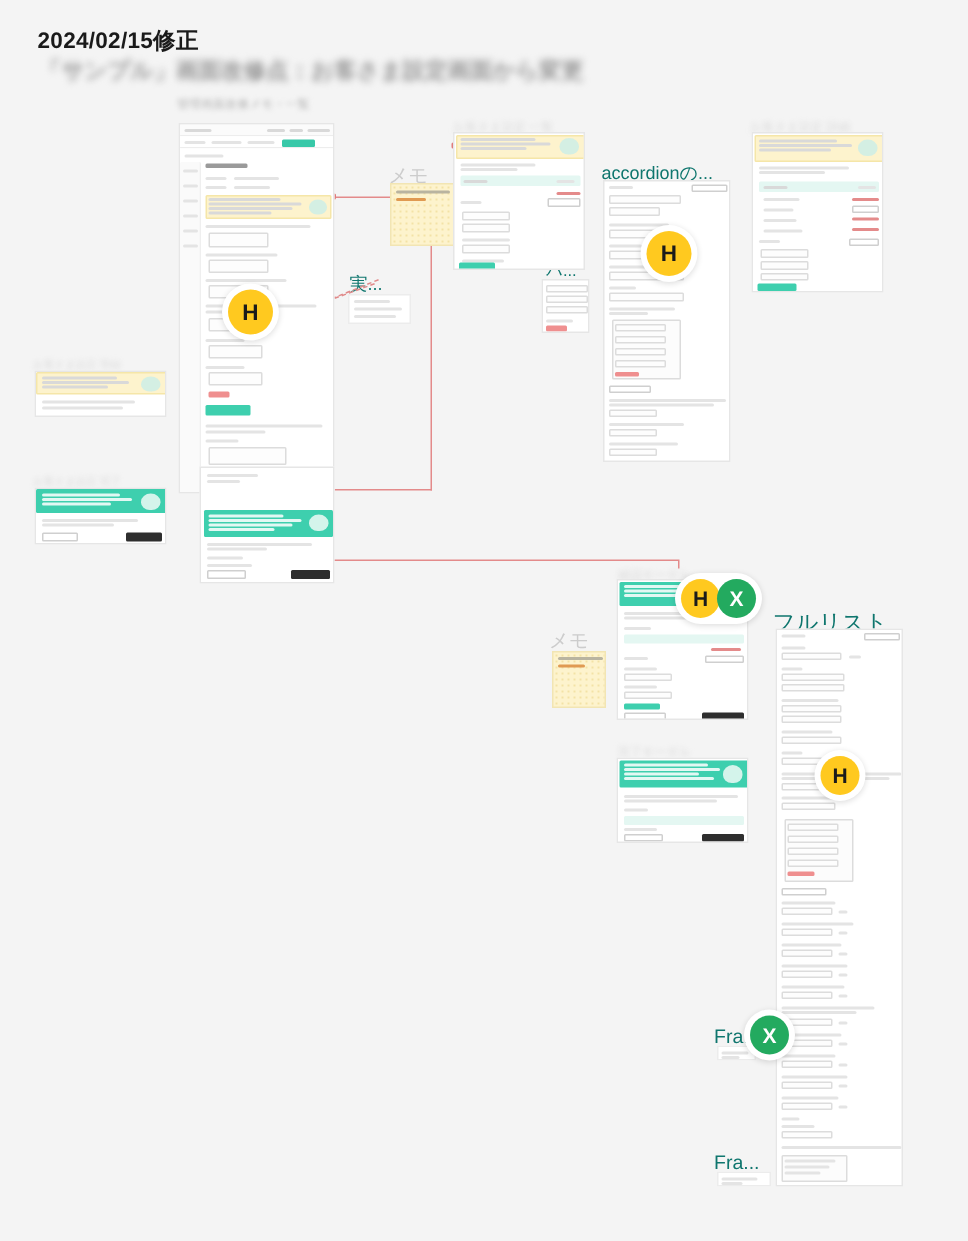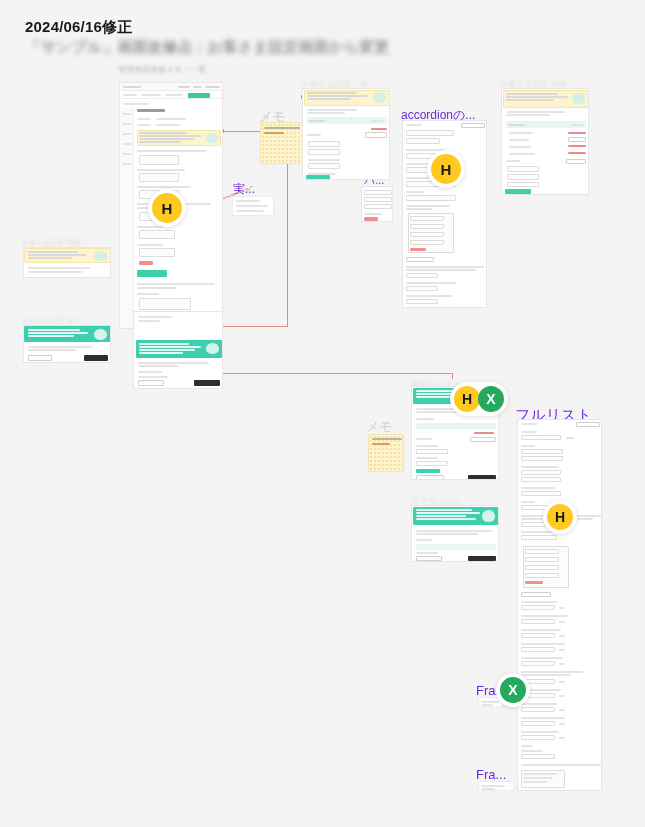--- a/index.html
+++ b/index.html
@@ -23,21 +23,21 @@
     filter: blur(2.6px); white-space: nowrap;
   }
   .blur-sub {
     position: absolute; left: 118px; top: 64px;
     font-size: 8px; color: #b4b4b4;
     filter: blur(1.8px); white-space: nowrap;
   }
 
   
   .flabel {
-    position: absolute; color: #6d28d9; white-space: nowrap;
+    position: absolute; color: #0f766e; white-space: nowrap;
     font-weight: 400;
   }
   .flabel.blurred { filter: blur(1.6px); color: #dcdcdc; }
 
   
   .frame {
     position: absolute; background: #ffffff;
     border: 1px solid #e6e6e6; overflow: hidden;
   }
   .frame.plain { border-color: #ececec; }
@@ -106,21 +106,21 @@
   }
   .avatar.big { width: 30px; height: 30px; font-size: 15px; }
   .avatar.green { color: #ffffff; }
   .avatar + .avatar { margin-left: -2px; }
 </style>
 </head>
 <body>
 
 <div id="board">
 
-  <div class="page-title">2024/06/16修正</div>
+  <div class="page-title">2024/02/15修正</div>
   <div class="blur-head">「サンプル」画面改修点：お客さま設定画面から変更</div>
   <div class="blur-sub">管理画面改修メモ・一覧</div>
 
   <div class="flabel blurred" style="left:302px;top:79px;font-size:8px">お客さま設定 一覧</div>
   <div class="flabel blurred" style="left:500px;top:79px;font-size:8px">お客さま設定 詳細</div>
   <div class="flabel blurred" style="left:22px;top:238px;font-size:7px">お客さま設定 登録</div>
   <div class="flabel blurred" style="left:22px;top:316px;font-size:7px">お客さま設定 完了</div>
   <div class="flabel blurred" style="left:412px;top:378px;font-size:8px">確認モーダル</div>
   <div class="flabel blurred" style="left:412px;top:496px;font-size:8px">完了モーダル</div>
 

